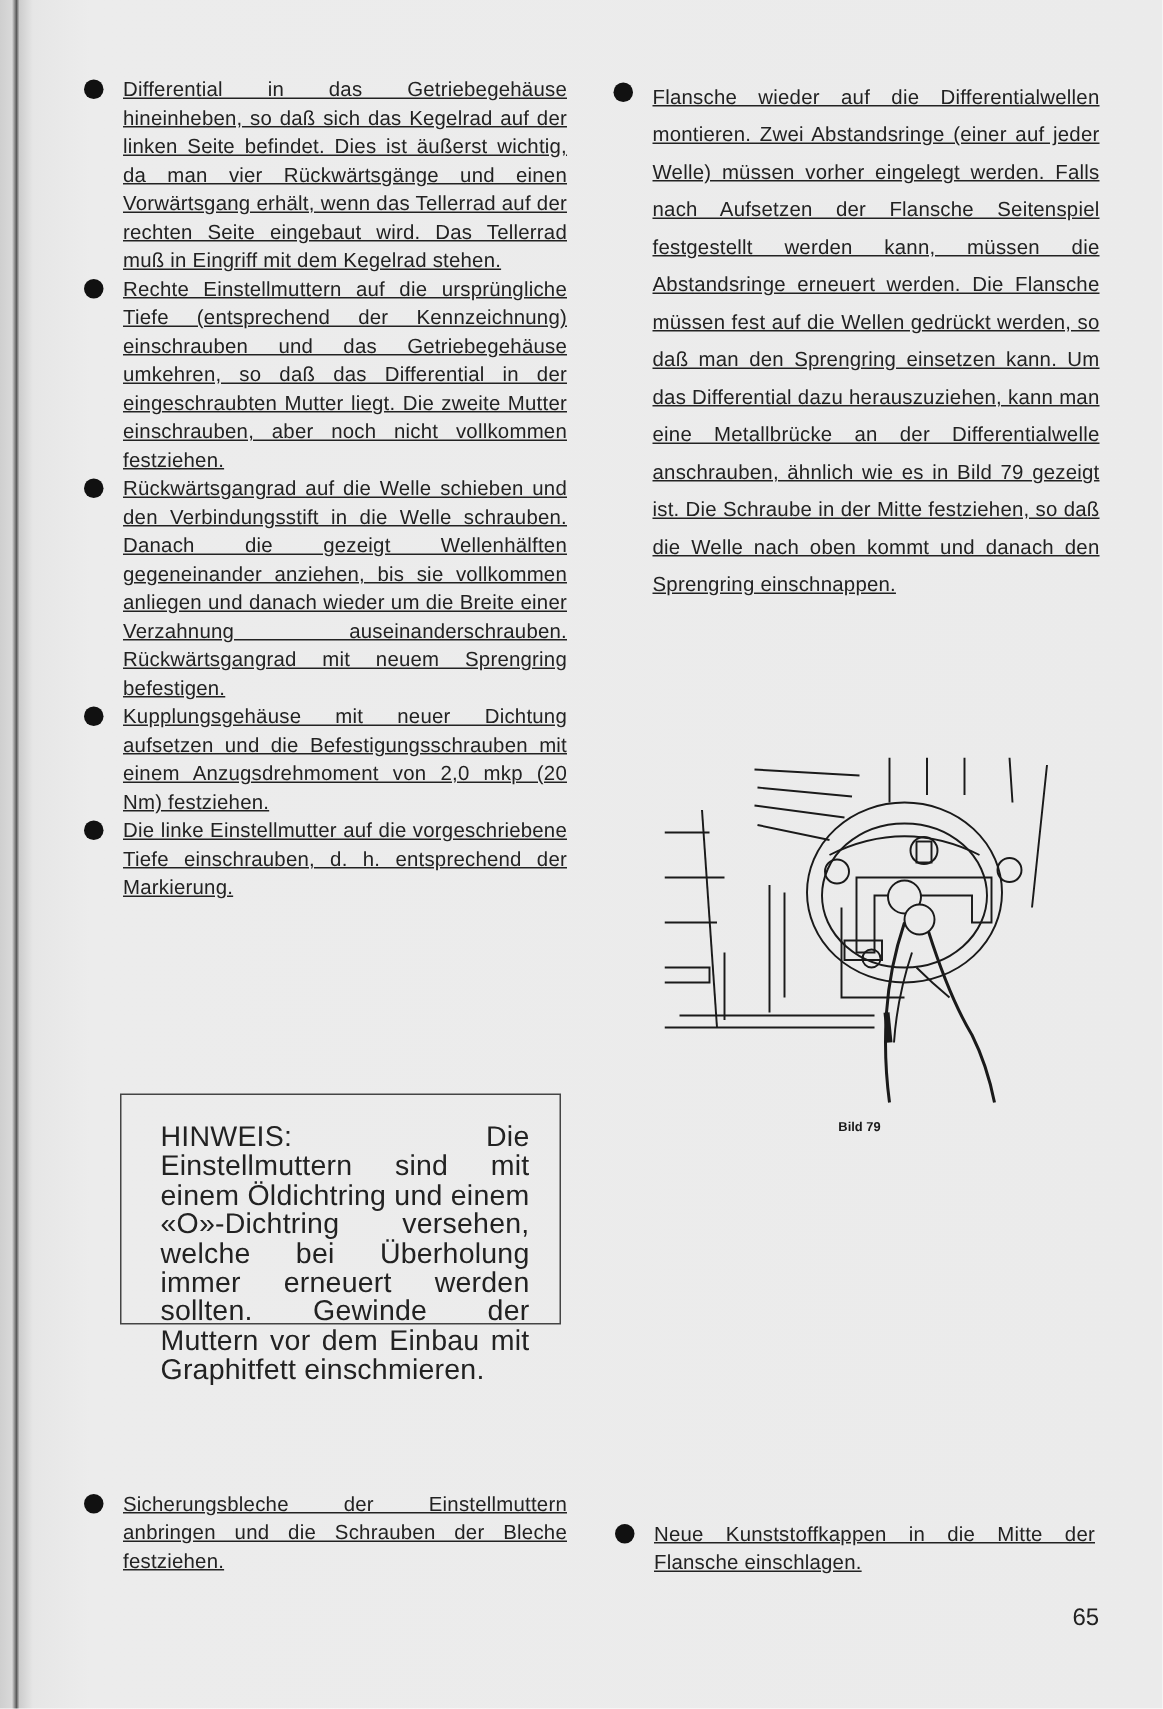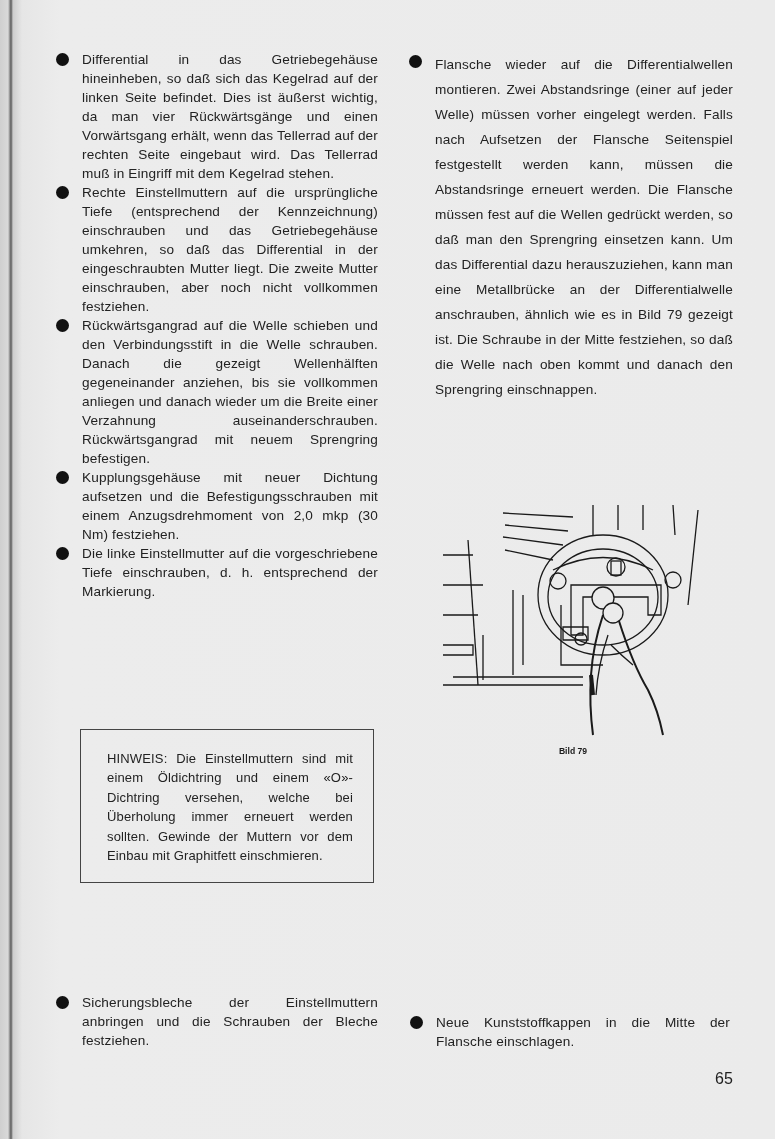--- a/index.html
+++ b/index.html
@@ -4,26 +4,26 @@
   <style>
     html, body { margin: 0; padding: 0; }
     body {
       width: 775px; height: 1139px; position: relative; overflow: hidden;
       background: linear-gradient(to right, #cfcfcf 0px, #d9d9d9 8px, #5a5a5a 11px, #cdcdcd 13px, #e6e6e6 22px, #ececec 60px, #ebebeb 100%);
       font-family: "Liberation Sans", sans-serif; color: #222;
     }
     .col { position: absolute; }
     .left { left: 56px; width: 322px; }
     .right { left: 409px; width: 324px; }
-    .item { position: relative; padding-left: 26px; font-size: 13.6px; line-height: 19px; text-align: justify; letter-spacing: 0.15px; }
+    .item { position: relative; padding-left: 26px; font-size: 13.6px; line-height: 19px; text-align: justify; letter-spacing: 0.15px; text-decoration: underline; }
     .bullet { position: absolute; left: 0; top: 3px; width: 13px; height: 13px; border-radius: 50%; background: #111; }
     .note {
       position: absolute; left: 80px; top: 729px; width: 294px; height: 154px;
       border: 1.2px solid #444; box-sizing: border-box; padding: 19px 20px 0 26px;
-      font-size: 13px; line-height: 19.4px; text-align: justify; letter-spacing: 0.15px;
+      font-size: 19px; line-height: 19.4px; text-align: justify; letter-spacing: 0.15px;
     }
     .figure { position: absolute; left: 443px; top: 505px; width: 292px; height: 235px; }
     .caption { position: absolute; left: 410px; top: 746px; width: 326px; font-size: 8.4px; line-height: 10.2px; font-weight: bold; color: #1a1a1a; text-align: center; }
     .caption .t { font-size: 8.6px; }
     .pagenum { position: absolute; left: 715px; top: 1070px; font-size: 16px; }
   </style>
 </head>
 <body>
 
 <div class="col left" style="top:50px;">
@@ -34,21 +34,21 @@
   <div class="item">
     <span class="bullet"></span>
     <span>Rechte Einstellmuttern auf die ursprüngliche Tiefe (entsprechend der Kennzeichnung) einschrauben und das Getriebegehäuse umkehren, so daß das Differential in der eingeschraubten Mutter liegt. Die zweite Mutter einschrauben, aber noch nicht vollkommen festziehen.</span>
   </div>
   <div class="item">
     <span class="bullet"></span>
     <span>Rückwärtsgangrad auf die Welle schieben und den Verbindungsstift in die Welle schrauben. Danach die gezeigt Wellenhälften gegeneinander anziehen, bis sie vollkommen anliegen und danach wieder um die Breite einer Verzahnung auseinanderschrauben. Rückwärtsgangrad mit neuem Sprengring befestigen.</span>
   </div>
   <div class="item">
     <span class="bullet"></span>
-    <span>Kupplungsgehäuse mit neuer Dichtung aufsetzen und die Befestigungsschrauben mit einem Anzugsdrehmoment von 2,0 mkp (30 Nm) festziehen.</span>
+    <span>Kupplungsgehäuse mit neuer Dichtung aufsetzen und die Befestigungsschrauben mit einem Anzugsdrehmoment von 2,0 mkp (20 Nm) festziehen.</span>
   </div>
   <div class="item">
     <span class="bullet"></span>
     <span>Die linke Einstellmutter auf die vorgeschriebene Tiefe einschrauben, d. h. entsprechend der Markierung.</span>
   </div>
 </div>
 
 <div class="note">
   <span>HINWEIS: Die Einstellmuttern sind mit einem Öldichtring und einem «O»-Dichtring versehen, welche bei Überholung immer erneuert werden sollten. Gewinde der Muttern vor dem Einbau mit Graphitfett einschmieren.</span>
 </div>

